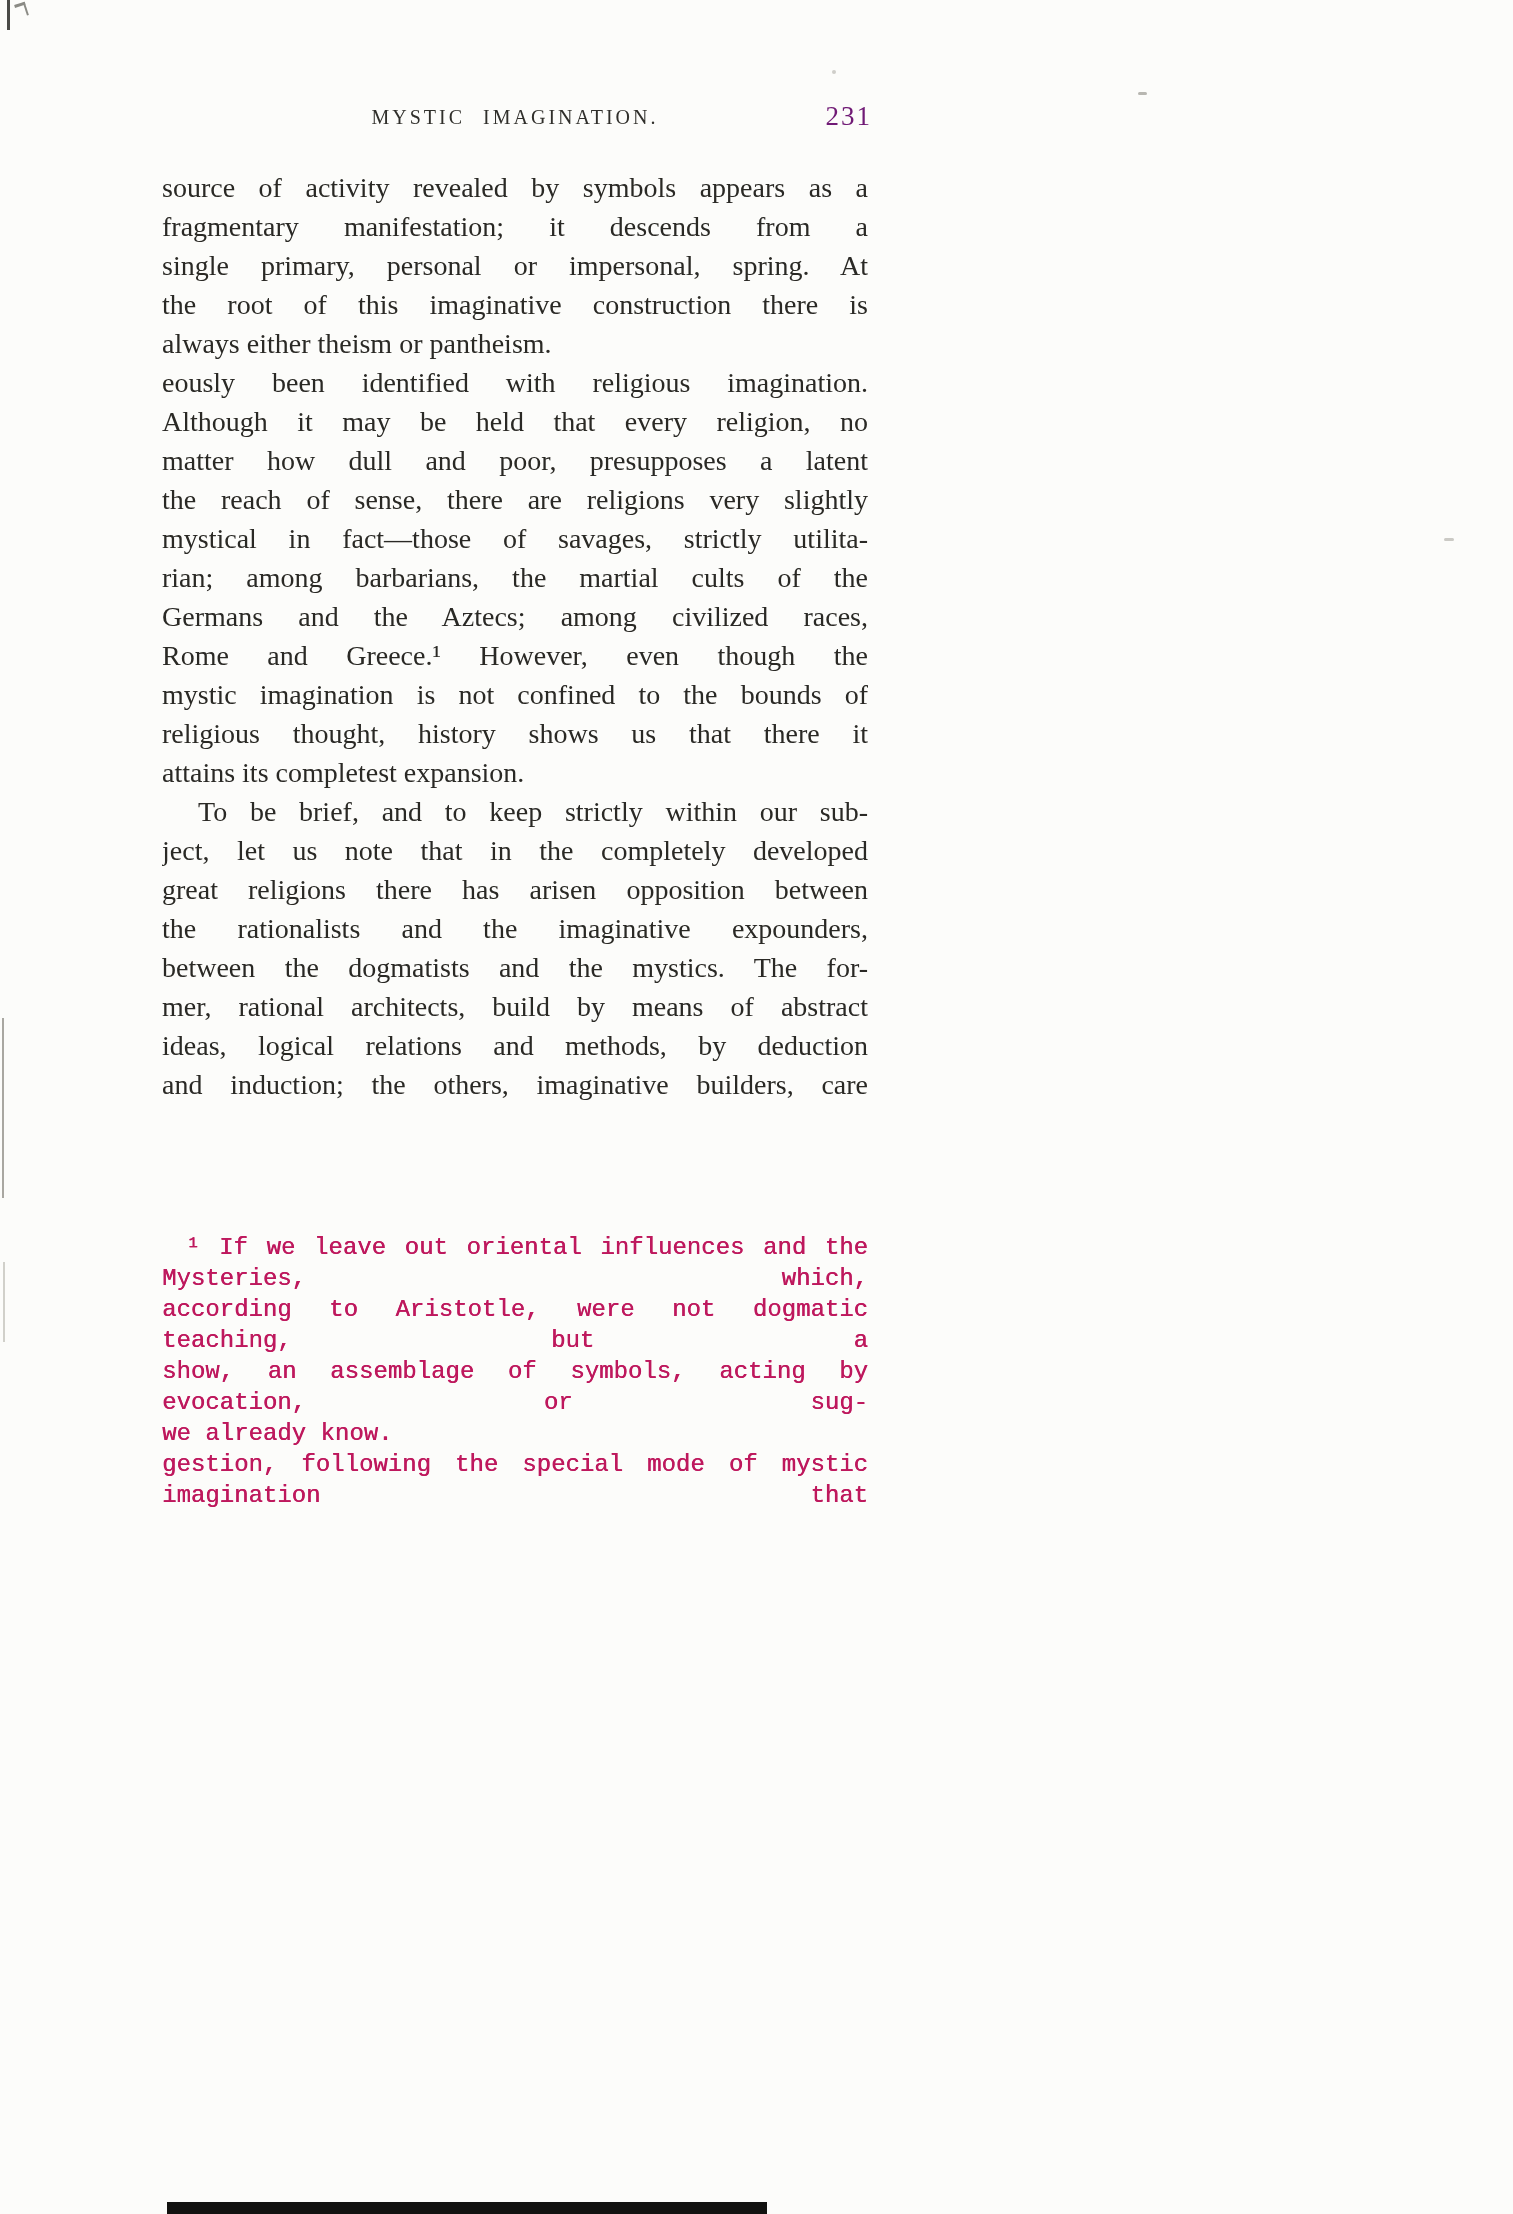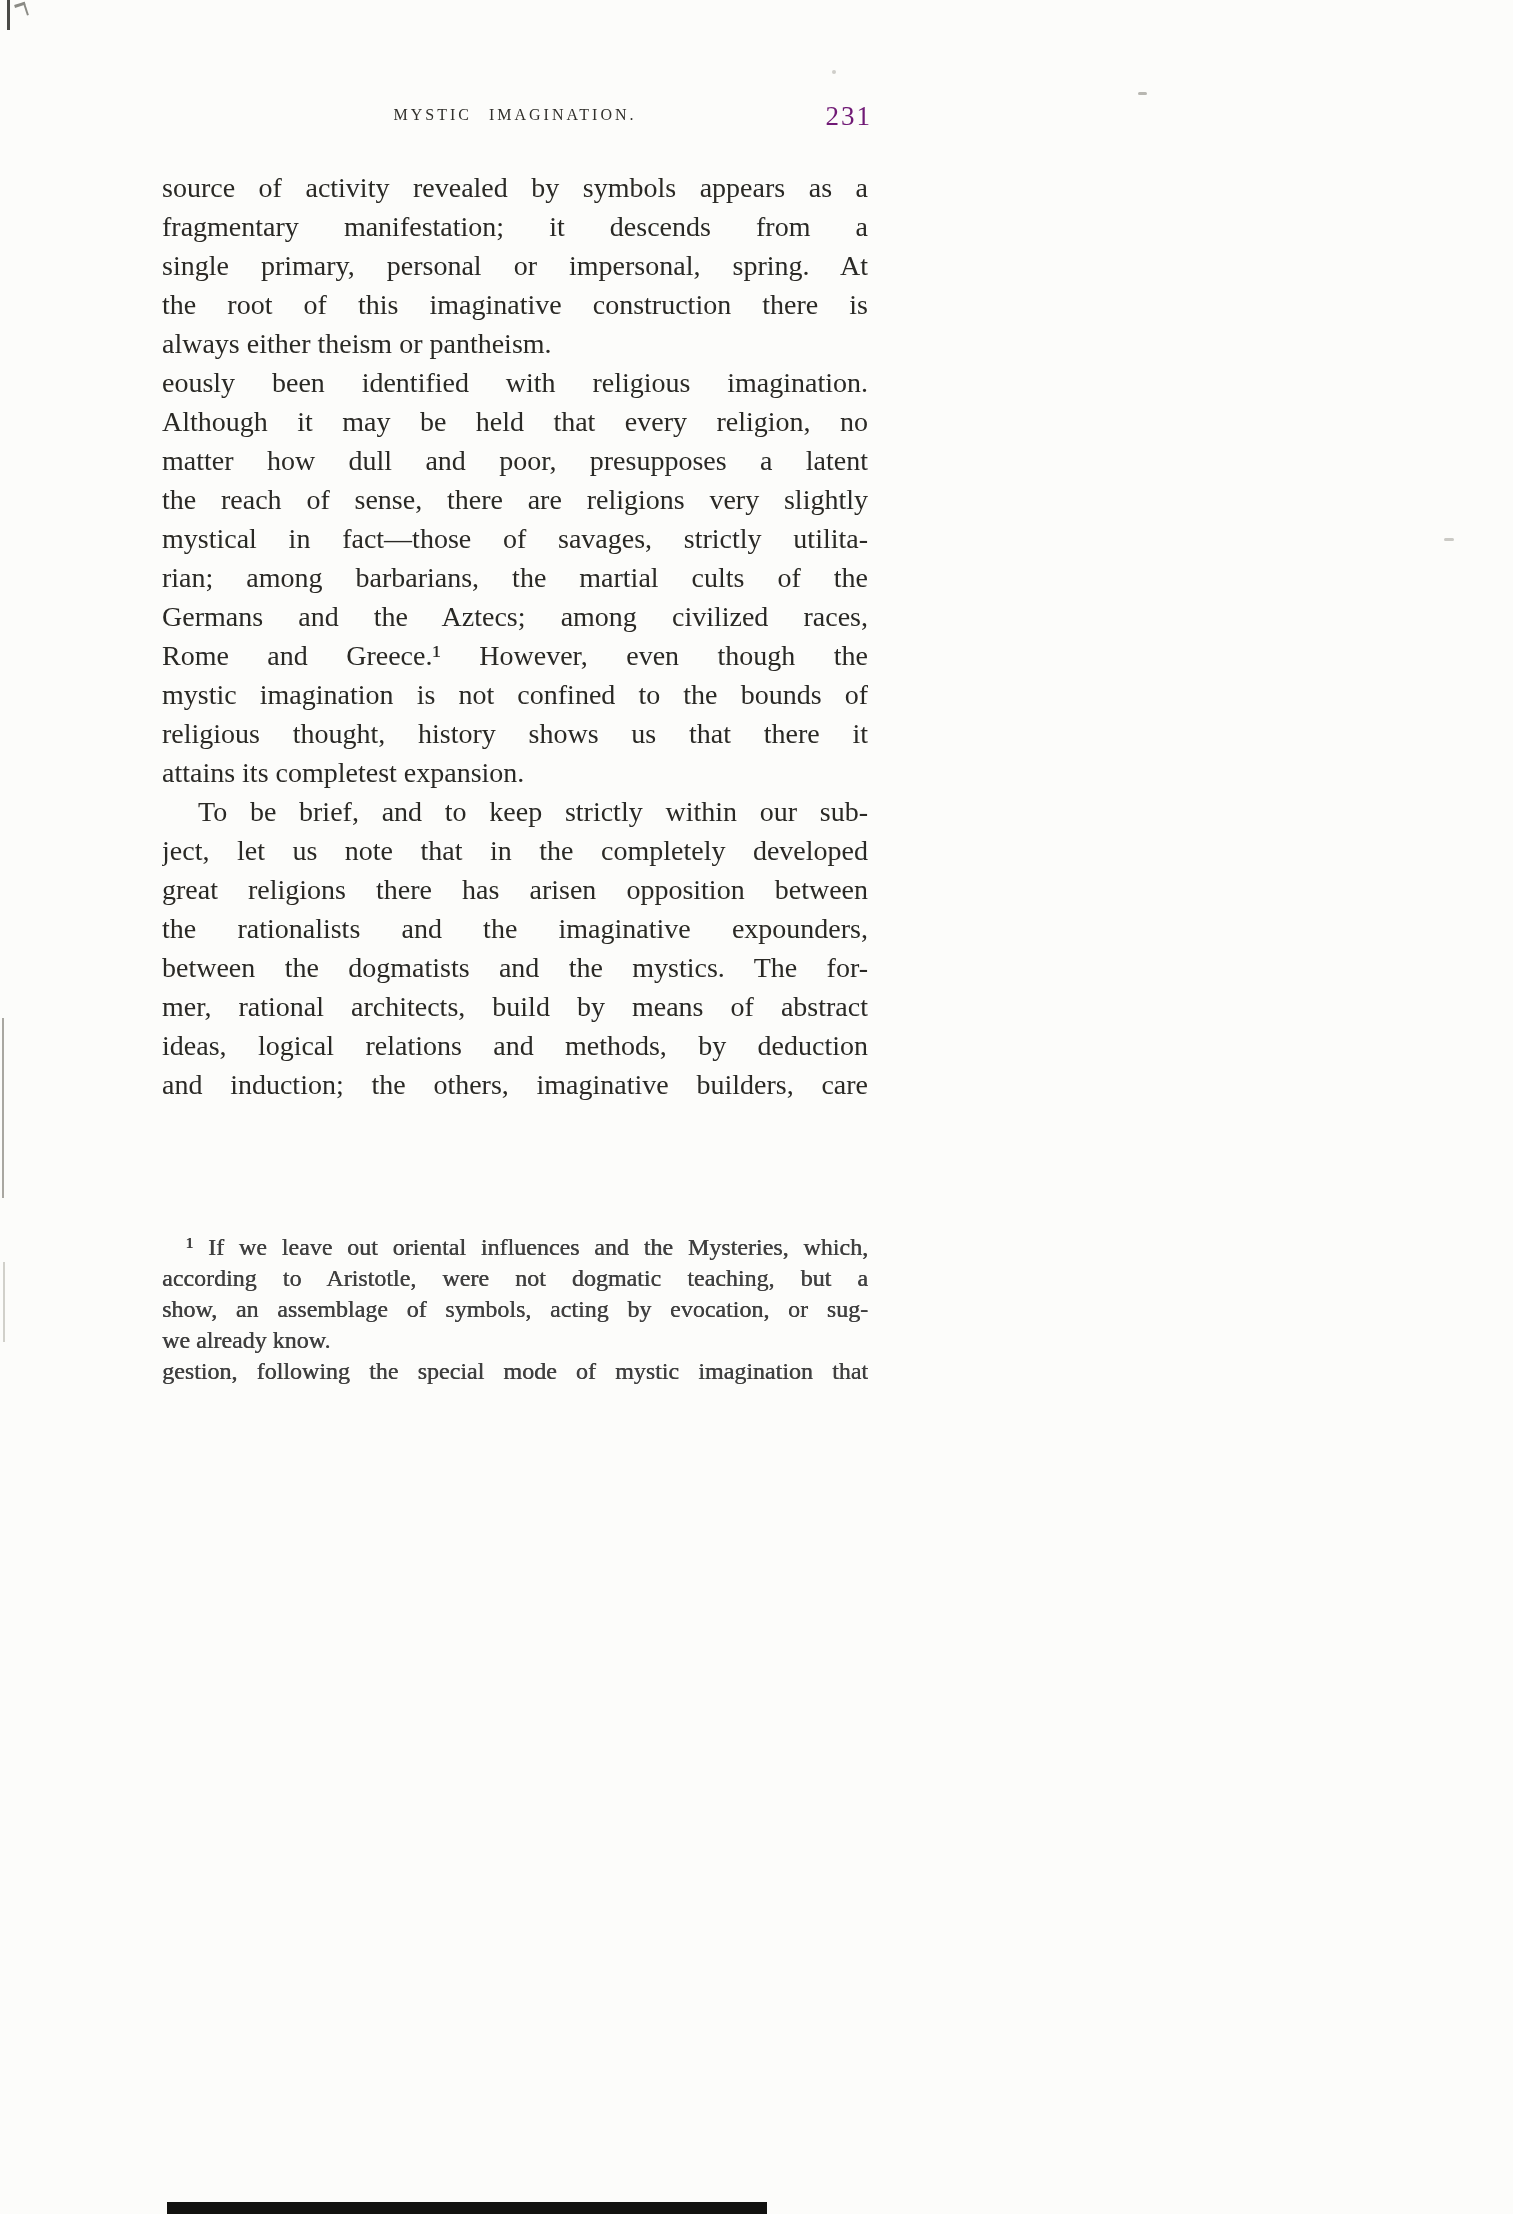--- a/index.html
+++ b/index.html
@@ -22,21 +22,21 @@
   .header {
     position: absolute;
     left: 162px;
     top: 106px;
     width: 706px;
     height: 42px;
   }
   .running-title {
     display: block;
     text-align: center;
-    font-size: 16px;
+    font-size: 20px;
     letter-spacing: 3px;
     word-spacing: 10px;
     color: #302f2b;
   }
   .page-number {
     position: absolute;
     right: -4px;
     top: -5px;
     font-size: 27px;
     letter-spacing: 2px;
@@ -63,22 +63,23 @@
   .line.last { text-align-last: left; }
 
   
   .footnote {
     position: absolute;
     left: 162px;
     top: 1232px;
     width: 706px;
     font-size: 24px;
     line-height: 31px;
-    color: #404040;
+    color: #be185d;
     text-shadow: 0.4px 0 0 currentColor; 
+    font-family: Liberation Mono, monospace;
   }
   .footnote .line.indent { text-indent: 24px; }
 
   
   .artifact { position: absolute; pointer-events: none; }
   .corner-tick-1 { left: 7px; top: 0; width: 3px; height: 30px; background: #4a4a46; }
   .corner-tick-2 { left: 16px; top: 3px; width: 9px; height: 11px; border-top: 3px solid #6f6f68; border-right: 2px solid #6f6f68; transform: rotate(-18deg); opacity: .8; }
   .edge-line-1 { left: 2px; top: 1018px; width: 2px; height: 180px; background: #8d8b83; opacity: .75; }
   .edge-line-2 { left: 3px; top: 1262px; width: 2px; height: 80px; background: #a5a39a; opacity: .5; }
   .speck-1 { left: 1138px; top: 92px; width: 9px; height: 3px; background: #8a8880; opacity: .6; border-radius: 2px; }

